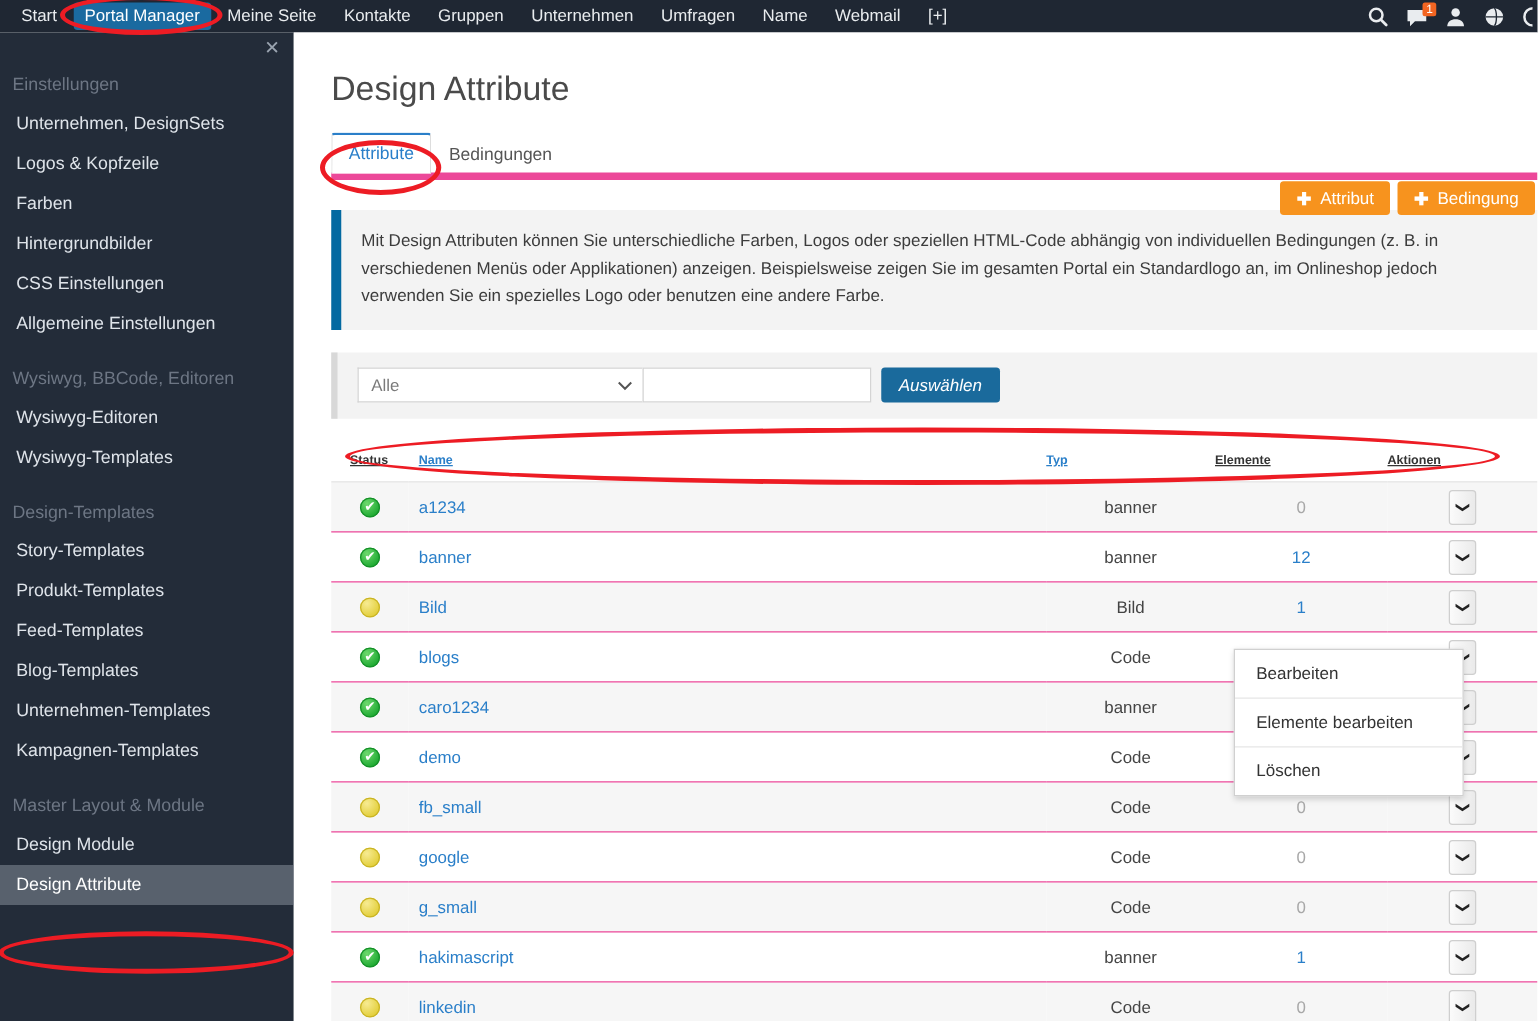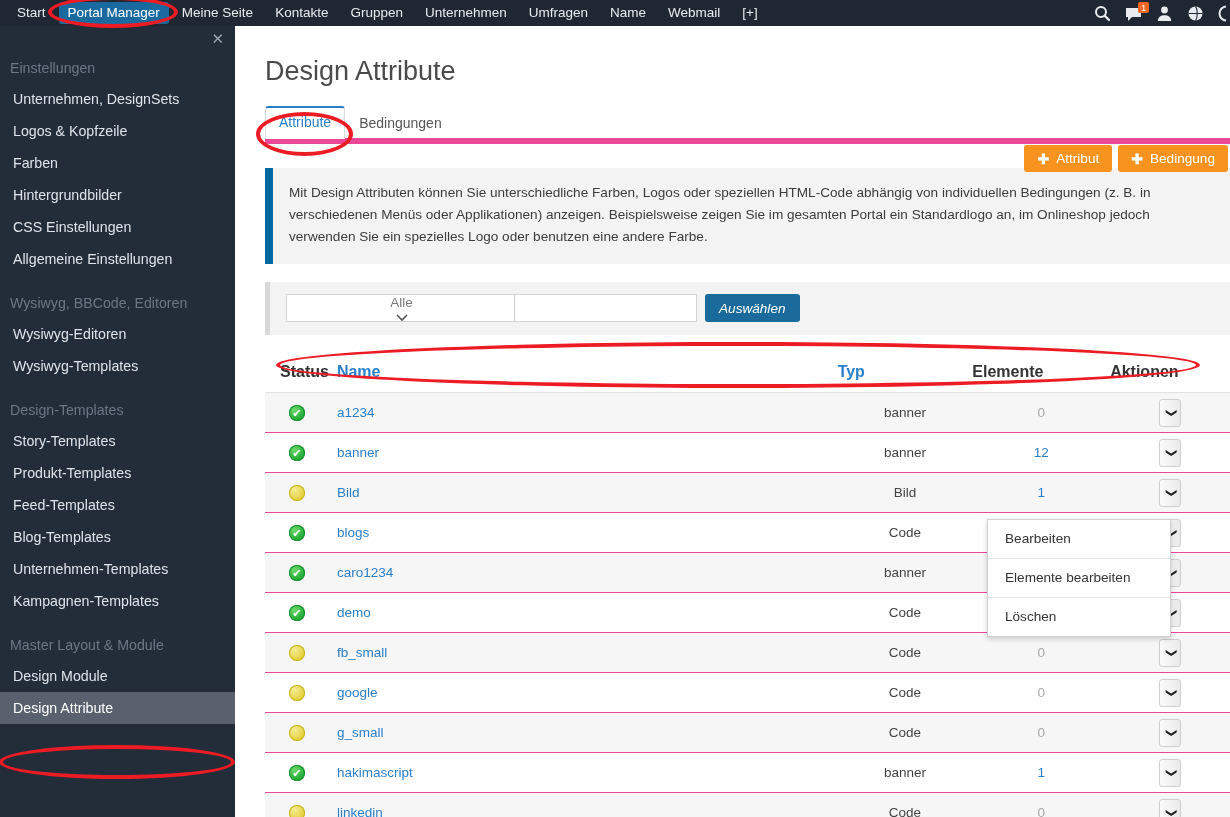--- a/index.html
+++ b/index.html
@@ -131,38 +131,37 @@
     margin: 18px 0 0 30px; width: 965px;
     background: #f3f3f3; border-left: 5px solid #d8d8d8;
     padding: 12px 16px 13px 16px; display: flex; align-items: center;
   }
   .sel-box {
     width: 228px; height: 28px; background: #ffffff;
     border: 1px solid #d4d4d4; border-right: none;
     display: flex; align-items: center; justify-content: space-between;
     padding: 0 8px 0 10px; font-size: 13.5px; color: #7a7a7a;
     cursor: pointer;
-    flex-direction: column;
   }
   .txt-box {
     width: 183px; height: 28px; background: #ffffff;
     border: 1px solid #d4d4d4;
     font-size: 13.5px; padding: 0 8px; color: #333; outline: none;
   }
   .btn-blue {
     background: #1a6a9c; color: #ffffff; border: none;
     height: 28px; padding: 0 14px; font-size: 13.6px;
     border-radius: 3px; margin-left: 8px; cursor: pointer; font-style: italic;
   }
 
   
   #tbl { margin: 18px 0 0 30px; width: 965px; border-collapse: collapse; }
   #tbl th {
-    font-size: 16px; text-align: left; padding: 10px 0 11px 0;
-    border-bottom: 1px solid #e2e2e2; font-weight: bold; color: #333;
+    font-size: 10px; text-align: left; padding: 10px 0 11px 0;
+    border-bottom: 1px solid #e2e2e2; font-weight: bold; color: #333; text-decoration: underline;
   }
   #tbl th.lnk { color: #2a7fc9; font-weight: bold; cursor: pointer; }
   #tbl td {
     font-size: 13.5px; padding: 0; height: 40px;
     border-bottom: 1px solid #ec4899; color: #444;
   }
   #tbl tr.odd td { background: #f6f6f6; }
   #tbl tr.even td { background: #ffffff; }
   .c-status { width: 62px; text-align: center; }
   .c-name   { width: 510px; padding-left: 8px !important; }

